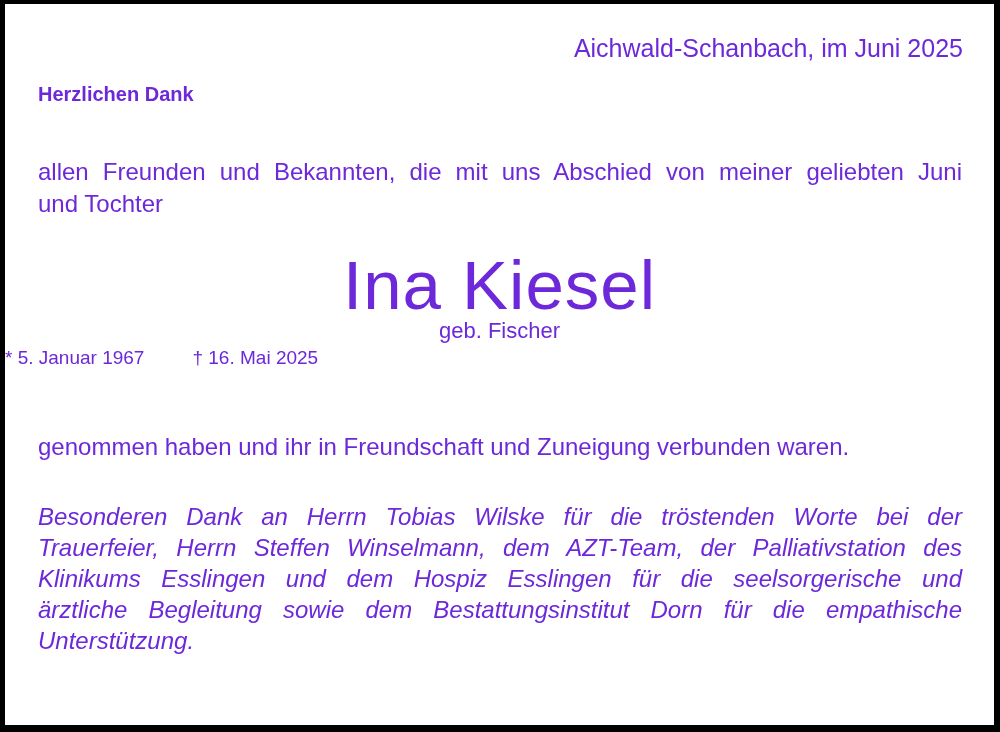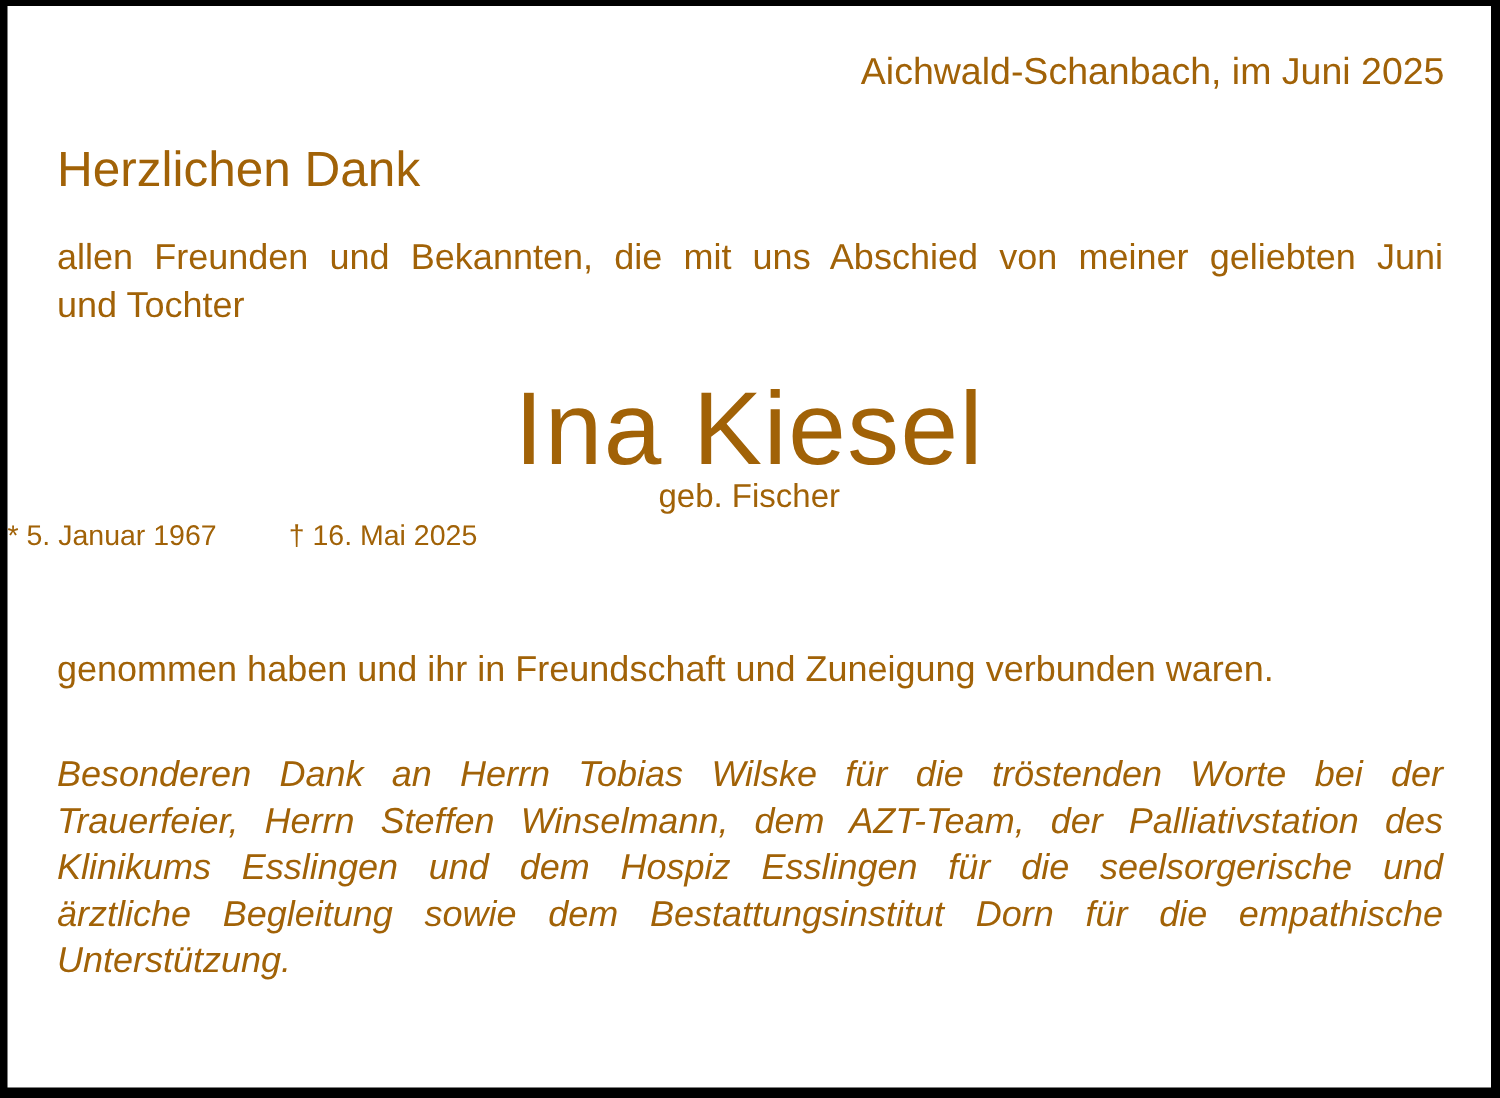--- a/index.html
+++ b/index.html
@@ -10,36 +10,36 @@
   .page {
     position: relative;
     width: 1000px;
     height: 732px;
     box-sizing: border-box;
     background: #ffffff;
     border-style: solid;
     border-color: #000000;
     border-width: 4px 6px 7px 5px;
     font-family: "Liberation Sans", "DejaVu Sans", sans-serif;
-    color: #a16207;
+    color: #6d28d9;
     overflow: hidden;
   }
   .dateline {
     position: absolute;
     top: 30px;
     right: 31px;
     font-size: 25px;
     white-space: nowrap;
   }
   .heading {
     position: absolute;
-    top: 90px;
+    top: 79px;
     left: 33px;
-    font-size: 33px;
-    font-weight: 400;
+    font-size: 20px;
+    font-weight: 700;
   }
   .para {
     position: absolute;
     left: 33px;
     width: 924px;
     font-size: 24px;
     line-height: 32px;
   }
   .intro { top: 152px; }
   .thanks { top: 497px; line-height: 31px; font-style: italic; }

